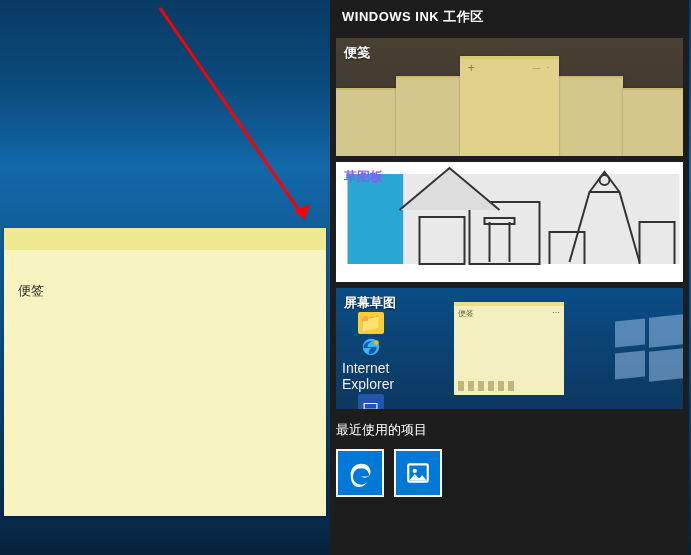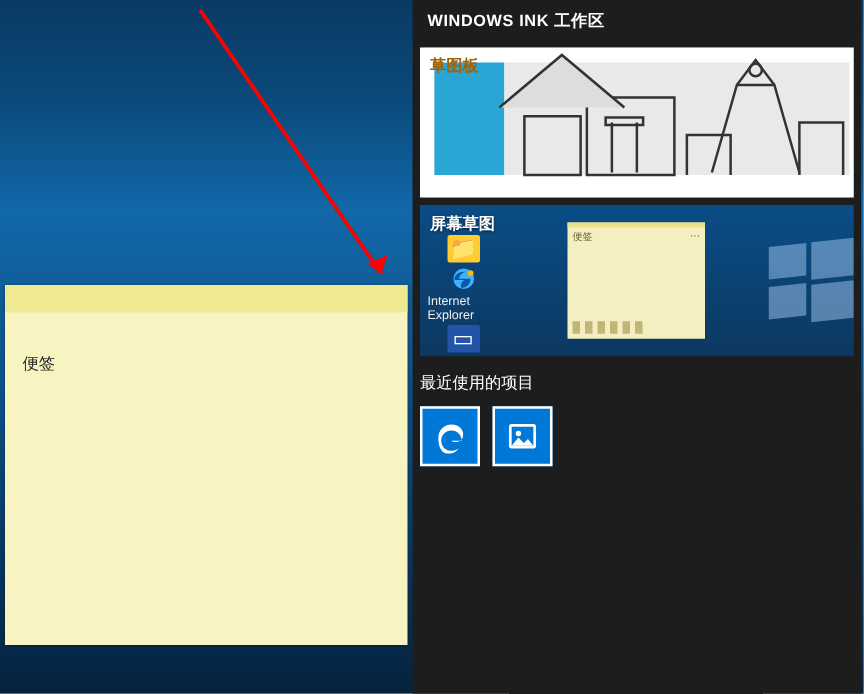--- a/index.html
+++ b/index.html
@@ -96,21 +96,21 @@
     }
     .tile-screen .left {
       width: 100px; padding: 24px 6px 6px;
       display:flex; flex-direction:column; align-items:center; gap:2px;
     }
     .ts-icon {
       width:26px; height:26px; border-radius:2px;
       display:flex; align-items:center; justify-content:center;
       font-size:18px;
     }
-    .ts-label { font-size:10px; color:#eee; }
+    .ts-label { font-size:14px; color:#eee; }
     .tile-screen .center {
       flex: 0 0 110px;
       margin: 14px 4px 14px 4px;
       background: #f3efc0;
       border-top: 4px solid #e9e087;
       position: relative;
       display:flex; flex-direction:column;
     }
     .tile-screen .center .hdr { font-size:8px; color:#6a6238; padding:2px 4px; display:flex; justify-content:space-between;}
     .tile-screen .center .tools { margin-top:auto; height:14px; display:flex; gap:4px; padding:0 4px 2px; }
@@ -156,23 +156,34 @@
 <div class="sticky">
   <div class="sticky-header"></div>
   <div class="sticky-body">
     <span>便签</span>
   </div>
 </div>
 
 <div class="ink-panel">
   <div class="panel-title">WINDOWS INK 工作区</div>
 
+  <div class="tile tile-sticky">
+    <div class="tile-label">便笺</div>
+    <div class="sn small"></div>
+    <div class="sn med"></div>
+    <div class="sn big">
+      <span class="add">+</span>
+      <span class="close">— ·</span>
+    </div>
+    <div class="sn med"></div>
+    <div class="sn small"></div>
+  </div>
 
   <div class="tile tile-sketch">
-    <div class="tile-label" style="color:#a16207;text-shadow:none">草图板</div>
+    <div class="tile-label" style="color:#8b5cf6;text-shadow:none">草图板</div>
     <svg width="100%" height="100%" viewBox="0 0 340 120">
       <rect x="0" y="0" width="340" height="120" fill="#ffffff"></rect>
       <rect x="8" y="12" width="56" height="90" fill="#29a6d4"></rect>
       <path d="M64 12 L64 102 L340 102 L340 12 Z" fill="#e9e9e9"></path>
       <path d="M80 102 L80 55 L125 55 L125 102 Z" fill="none" stroke="#333" stroke-width="2"></path>
       <path d="M130 102 L130 40 L200 40 L200 102 Z" fill="none" stroke="#333" stroke-width="2"></path>
       <path d="M60 48 L110 6 L160 48" fill="#ddd" stroke="#333" stroke-width="2"></path>
       <circle cx="265" cy="18" r="5" fill="none" stroke="#333" stroke-width="2"></circle>
       <path d="M230 100 L250 30 L280 30 L300 100" fill="none" stroke="#333" stroke-width="2"></path>
       <path d="M250 30 L265 10 L280 30" fill="none" stroke="#333" stroke-width="2"></path>

